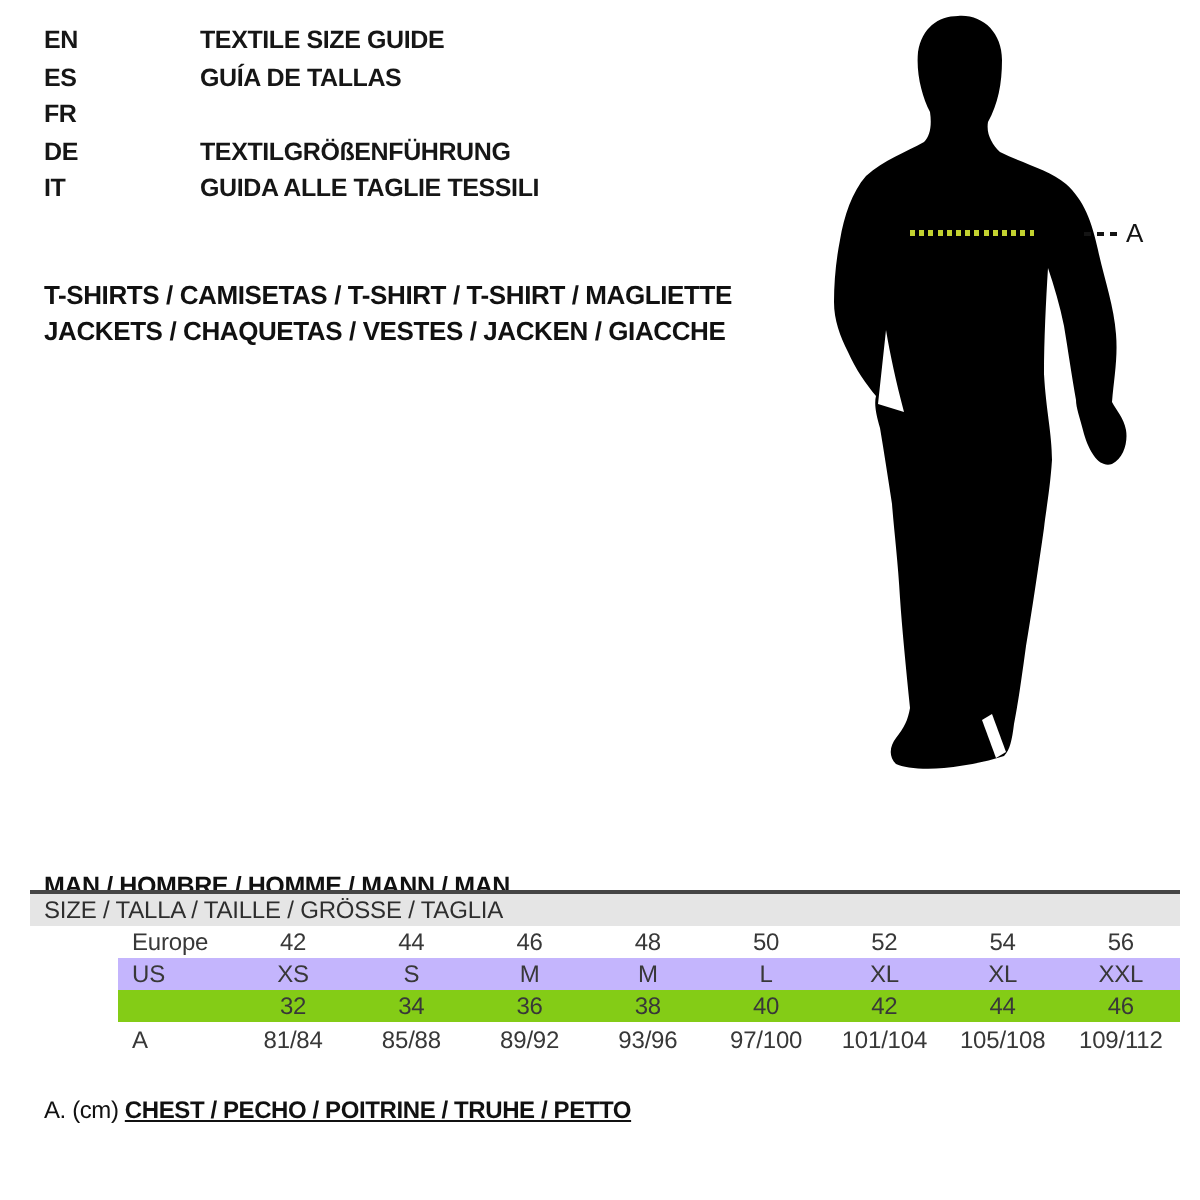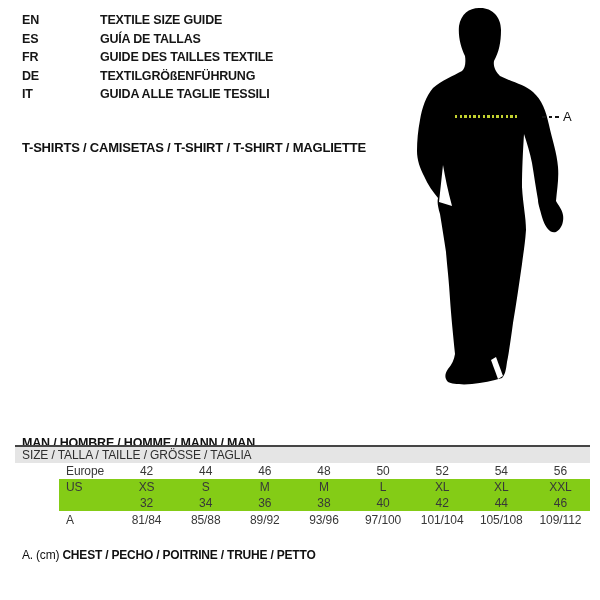--- a/index.html
+++ b/index.html
@@ -74,52 +74,52 @@
   .trow.last { height: 18px; }
   .tlabel { padding-left: 7px; text-align: left; letter-spacing: -0.1px; }
   .tcell { text-align: center; letter-spacing: -0.1px; }
 
   
   .footnote {
     position: absolute; left: 22px; top: 548px;
     font-size: 12px; letter-spacing: -0.2px; color: #111; white-space: nowrap;
   }
   .footnote .prefix { font-weight: normal; }
-  .footnote .bold { font-weight: bold; }
+  .footnote .bold { font-weight: bold; text-decoration: underline; }
 </style>
 </head>
 <body>
 
 <div class="page">
 
   <div class="lang-block">
     <div class="lang-row">
       <span class="lang-code">EN</span>
       <span class="lang-label">TEXTILE SIZE GUIDE</span>
     </div>
     <div class="lang-row">
       <span class="lang-code">ES</span>
       <span class="lang-label">GUÍA DE TALLAS</span>
     </div>
     <div class="lang-row">
       <span class="lang-code">FR</span>
-      <span class="lang-label">GUIDE DES TAILLES TEXTILE</span>
     </div>
     <div class="lang-row">
       <span class="lang-code">DE</span>
       <span class="lang-label">TEXTILGRÖßENFÜHRUNG</span>
     </div>
     <div class="lang-row">
       <span class="lang-code">IT</span>
       <span class="lang-label">GUIDA ALLE TAGLIE TESSILI</span>
     </div>
   </div>
 
   <div class="categories">
     <div class="cat-line">T-SHIRTS / CAMISETAS / T-SHIRT / T-SHIRT / MAGLIETTE</div>
+    <div class="cat-line">JACKETS / CHAQUETAS / VESTES / JACKEN / GIACCHE</div>
   </div>
 
   <div class="figure-wrap">
     <svg width="170" height="390" viewBox="0 0 170 390">
       <path fill="#000000" d="
         M 74 3
         C 86 2, 96 11, 96 25
         C 96 37, 94 47, 89 56
         C 88 62, 91 67, 95 71
         C 107 77, 120 80, 128 87
@@ -173,21 +173,21 @@
       <span class="tcell">42</span>
       <span class="tcell">44</span>
       <span class="tcell">46</span>
       <span class="tcell">48</span>
       <span class="tcell">50</span>
       <span class="tcell">52</span>
       <span class="tcell">54</span>
       <span class="tcell">56</span>
     </div>
 
-    <div class="trow shaded" style="background: #84cc16;">
+    <div class="trow shaded" style="background: #c4b5fd;">
       <span class="tlabel">US</span>
       <span class="tcell">XS</span>
       <span class="tcell">S</span>
       <span class="tcell">M</span>
       <span class="tcell">M</span>
       <span class="tcell">L</span>
       <span class="tcell">XL</span>
       <span class="tcell">XL</span>
       <span class="tcell">XXL</span>
     </div>

